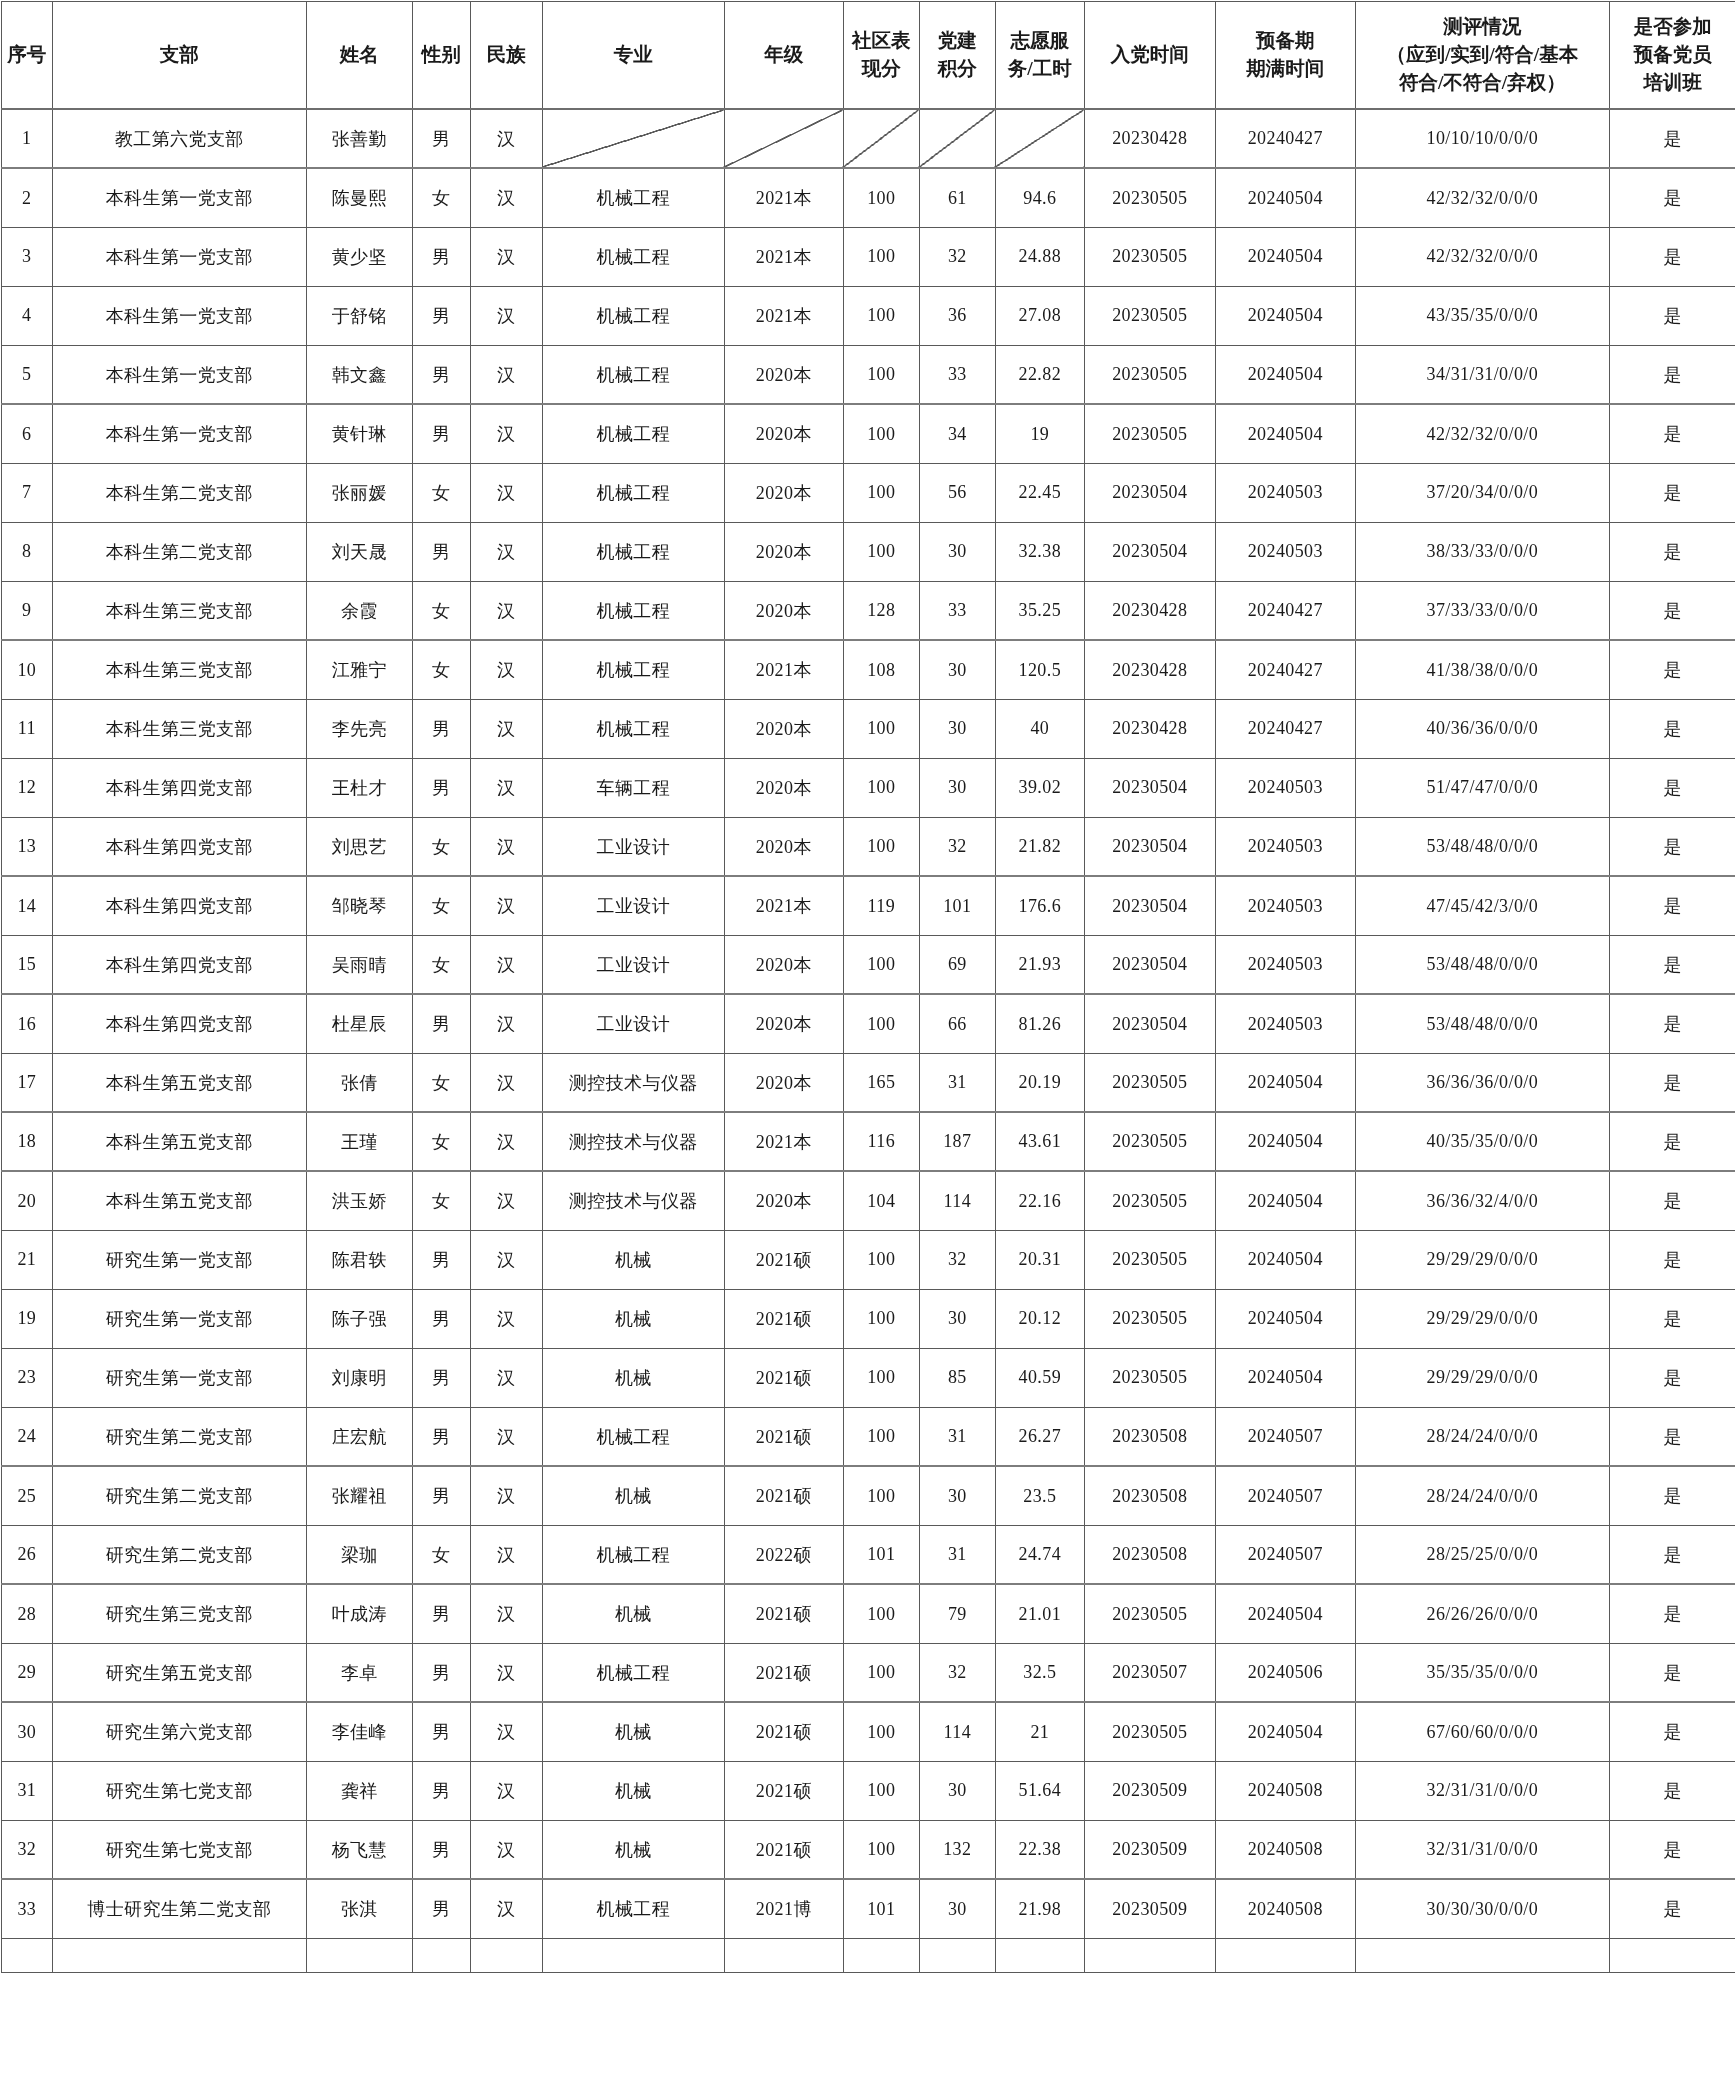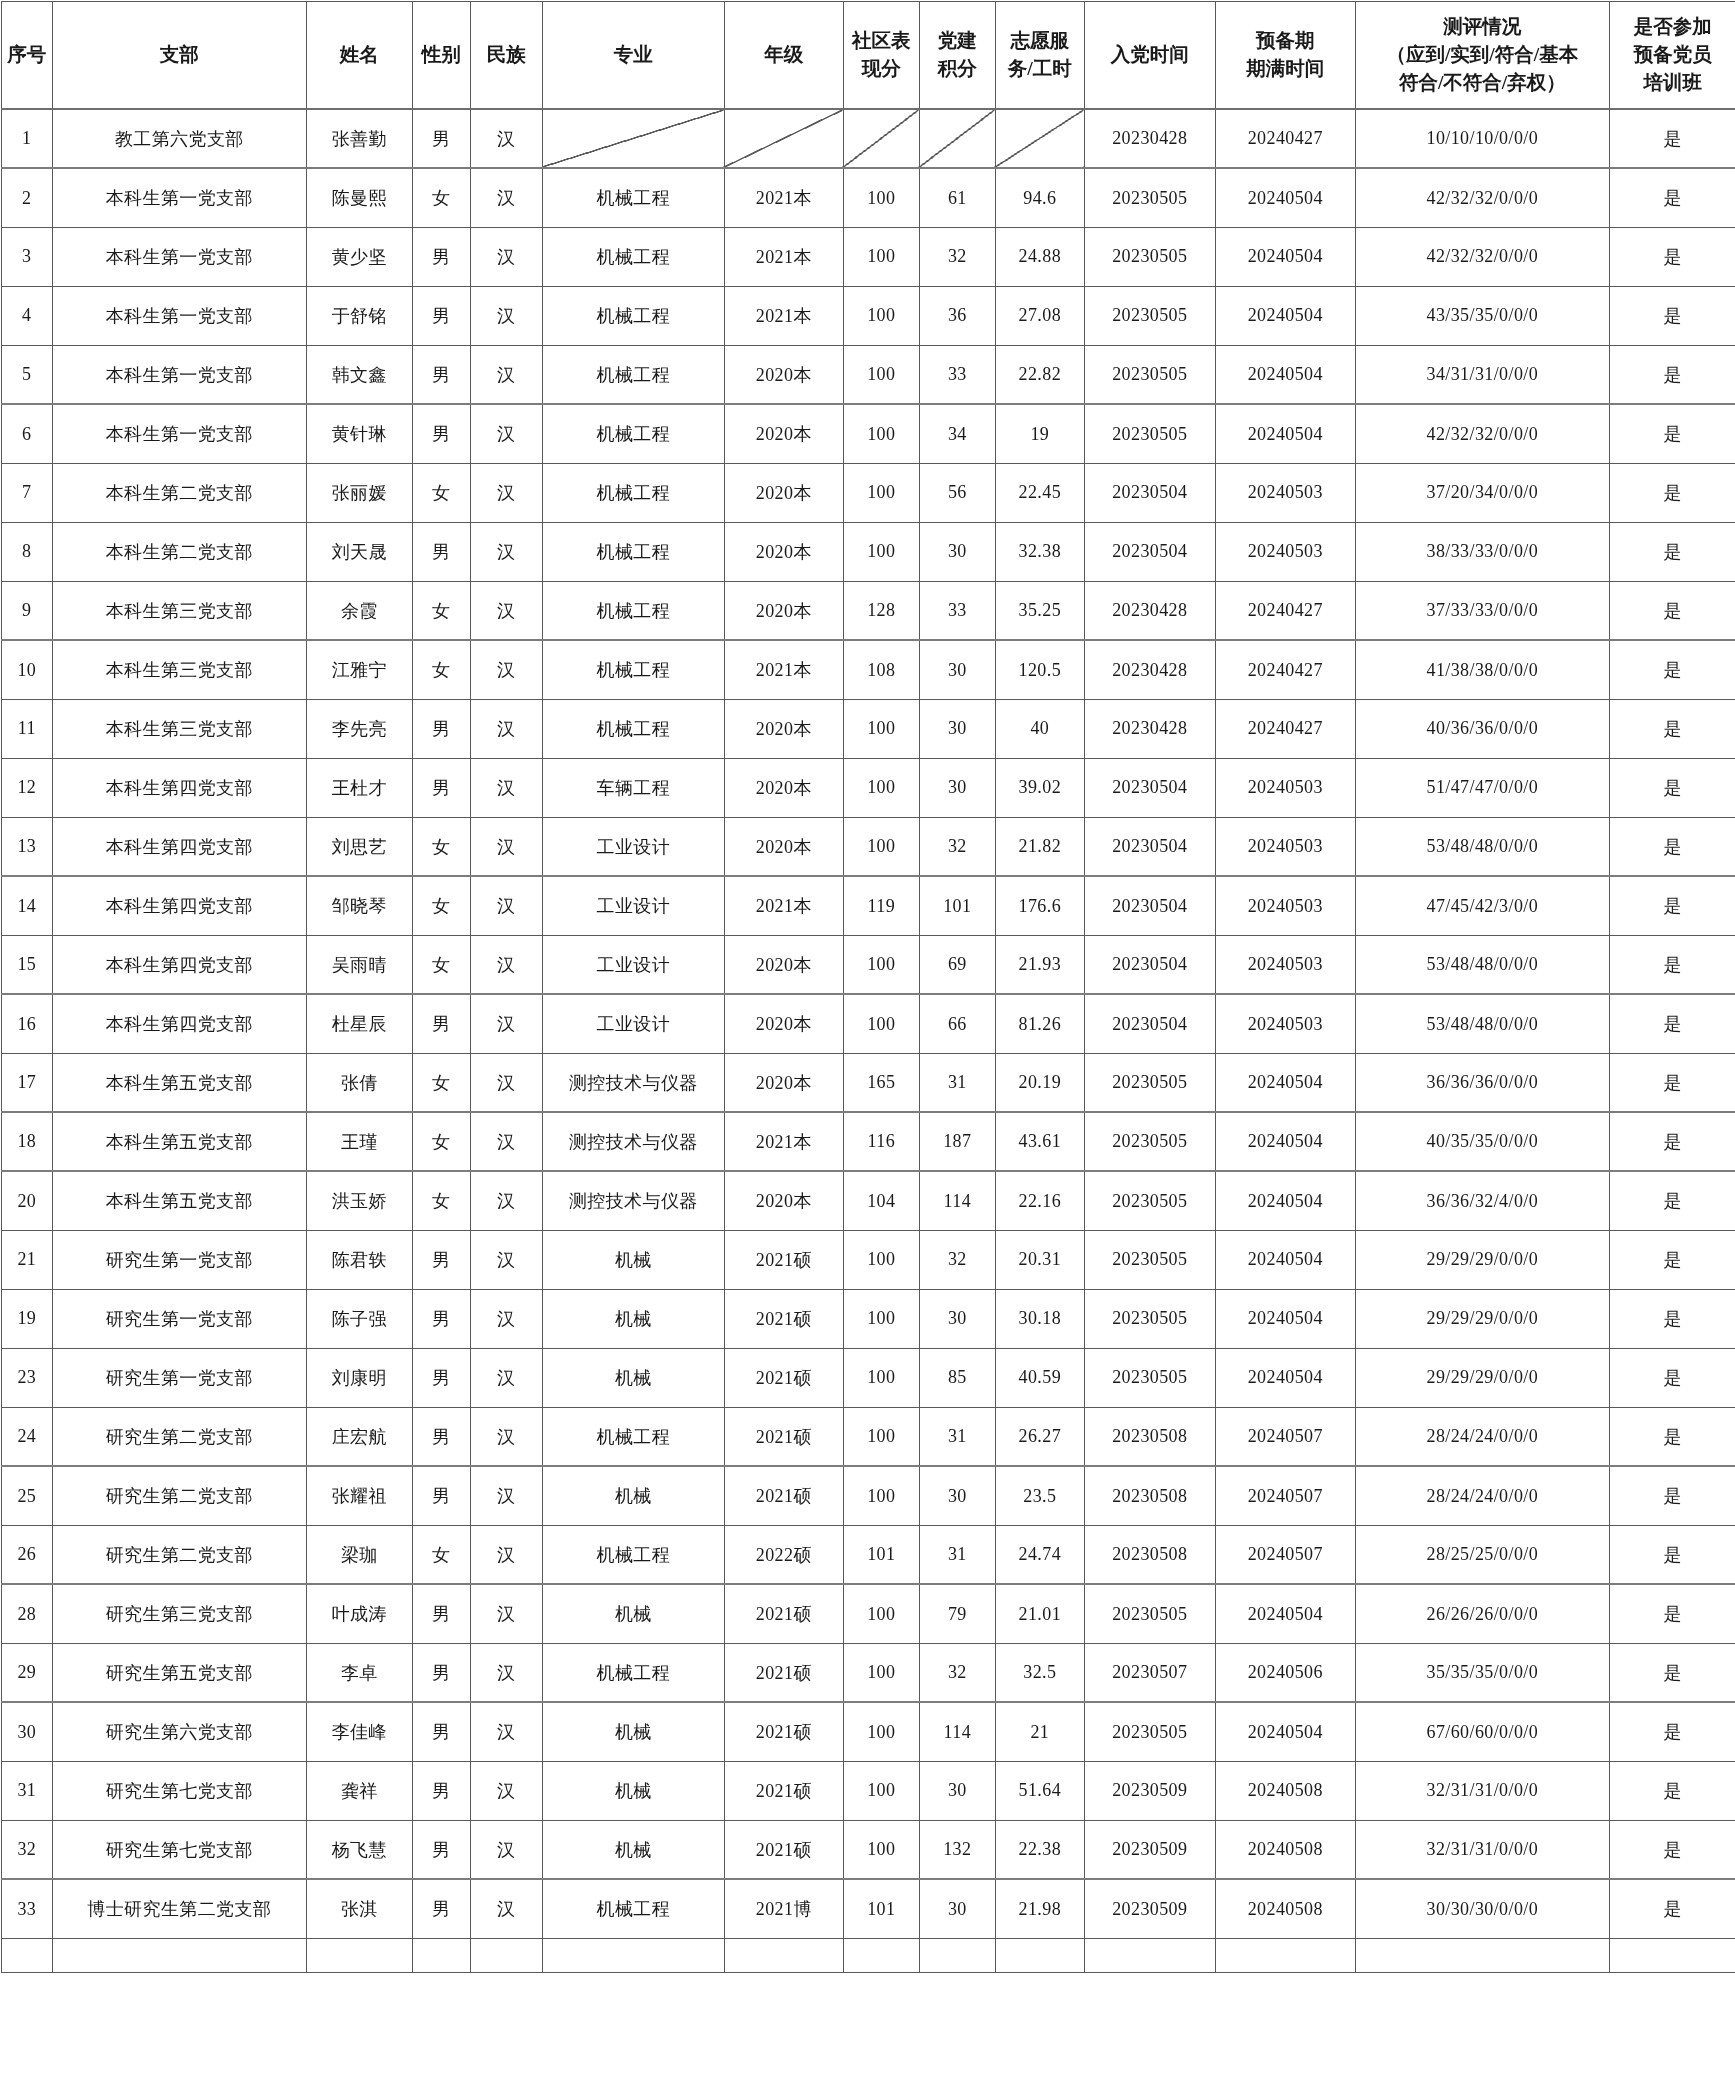--- a/index.html
+++ b/index.html
@@ -421,21 +421,21 @@
       <tr>
         <td>19</td>
         <td>研究生第一党支部</td>
         <td>陈子强</td>
         <td>男</td>
         <td>汉</td>
         <td>机械</td>
         <td>2021硕</td>
         <td>100</td>
         <td>30</td>
-        <td>30.18</td>
+        <td>20.12</td>
         <td>20230505</td>
         <td>20240504</td>
         <td>29/29/29/0/0/0</td>
         <td>是</td>
       </tr>
       <tr>
         <td>23</td>
         <td>研究生第一党支部</td>
         <td>刘康明</td>
         <td>男</td>

